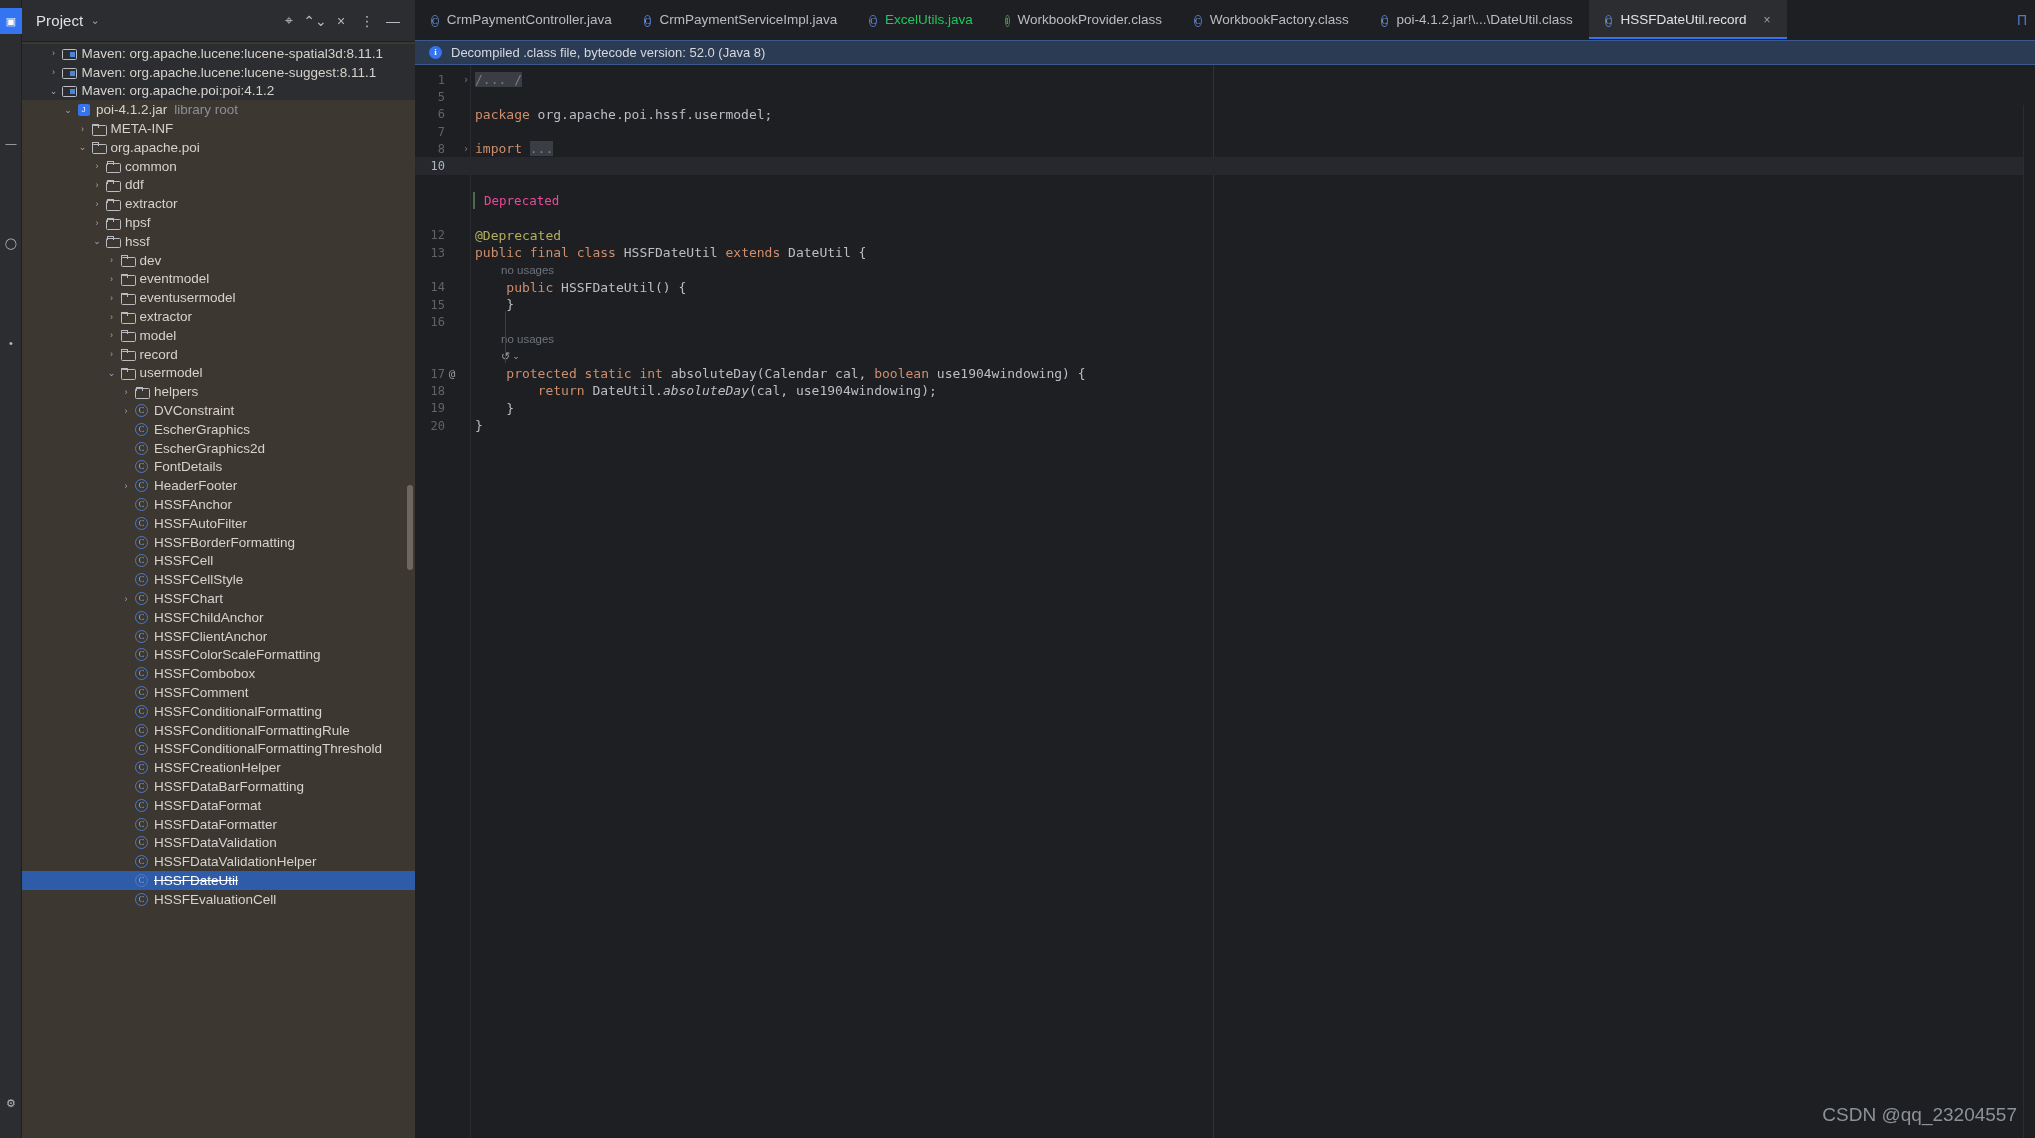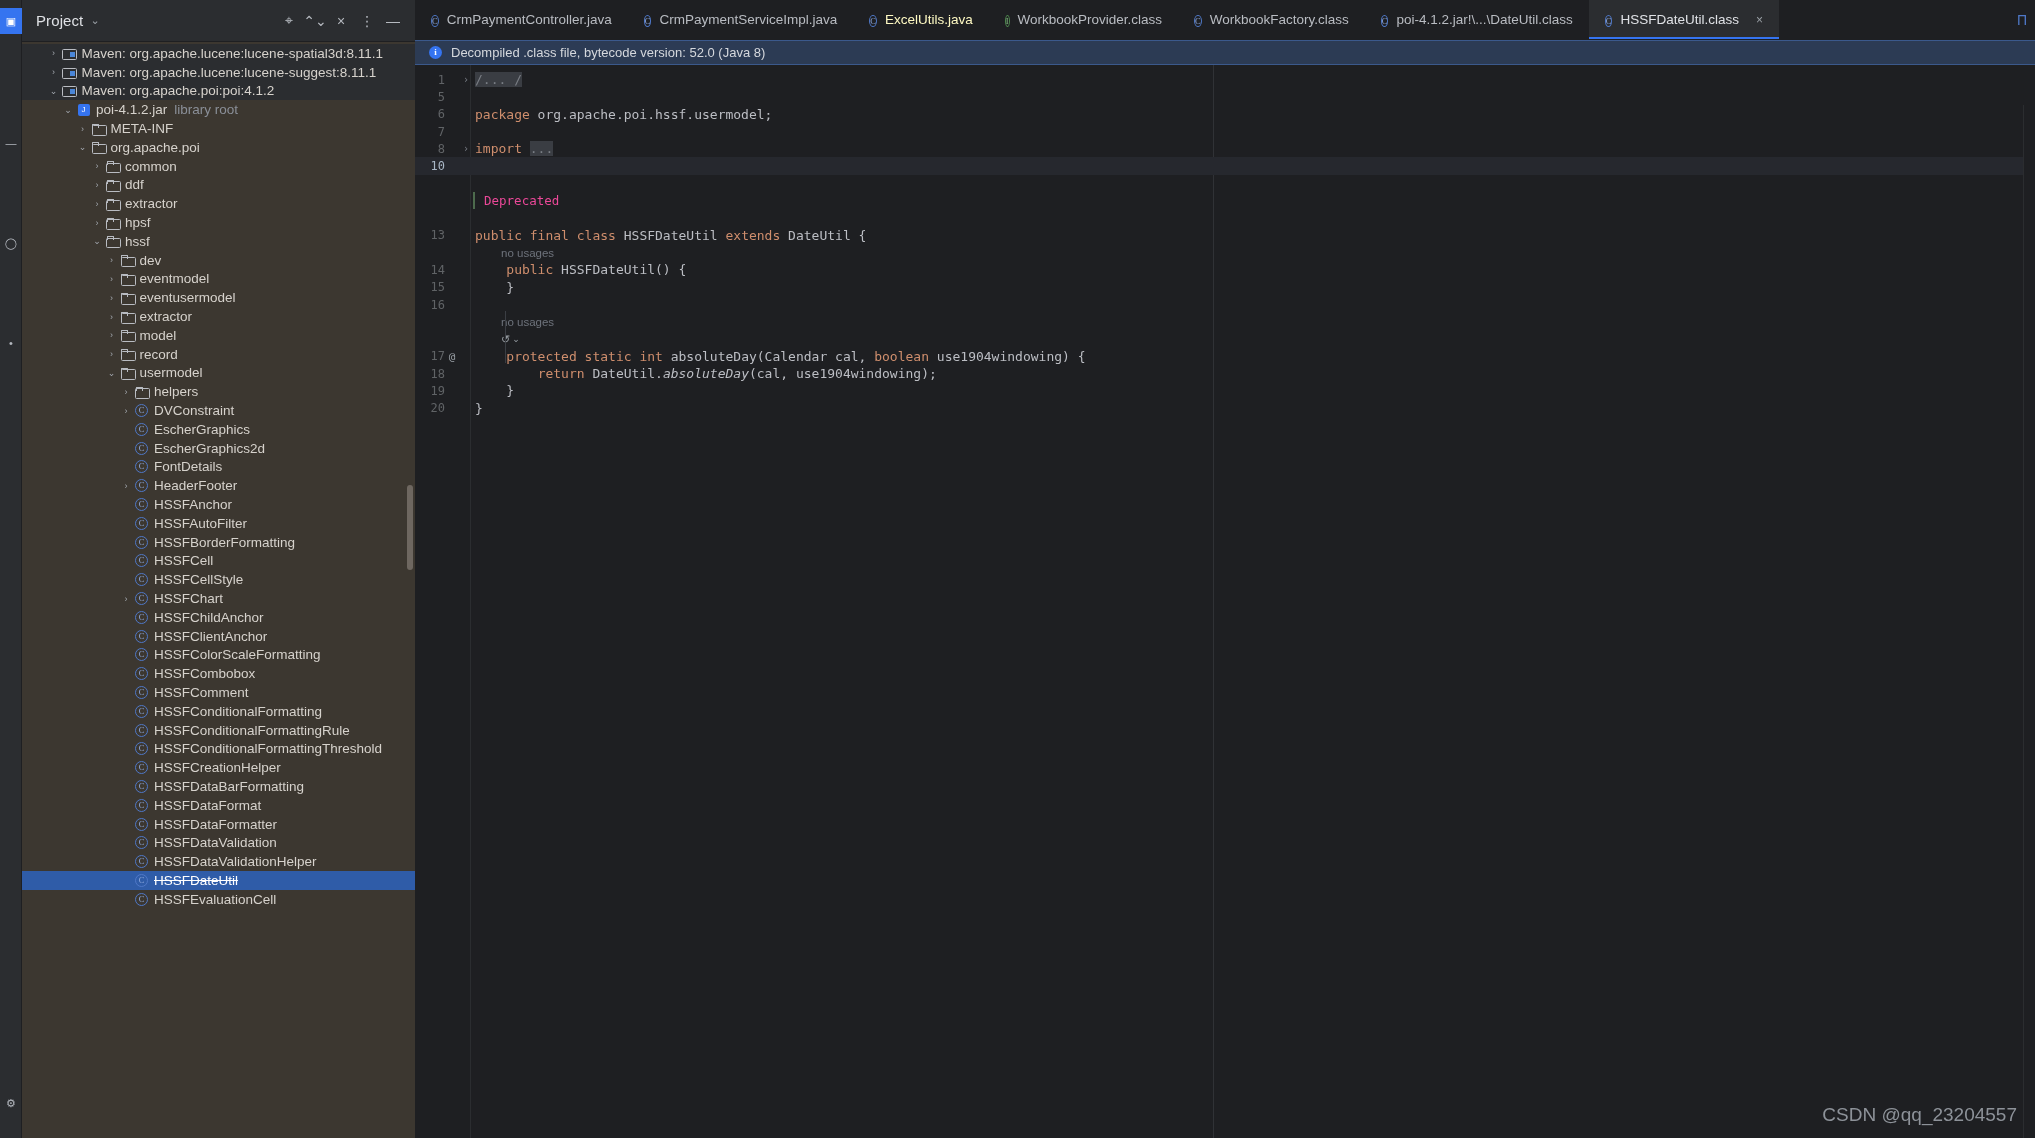--- a/index.html
+++ b/index.html
@@ -122,21 +122,21 @@
   }
   .tab {
     display: flex; align-items: center; gap: 8px;
     padding: 0 16px; color: #b9bcc2; font-size: 13.5px; white-space: nowrap;
     position: relative;
   }
   .tab.active { background: #2b2d30; color:#dfe1e5; }
   .tab.active:after {
     content:""; position:absolute; left:0; right:0; bottom:0; height:2px; background:#3574f0;
   }
-  .tab .tname.muted { color:#fef9c3; }
+  .tab .tname.muted { color:#22c55e; }
   .tab-close { margin-left: 9px; color:#9aa0a6; font-size: 12px; }
   .iface {
     width: 13px; height: 13px; border-radius:50%;
     border:1.6px solid #4f8a4f; color:#85bb85; font-size:8.5px; line-height:10px;
     text-align:center; font-family:"Liberation Serif", serif;
   }
   .tabs-right {
     margin-left:auto; display:flex; align-items:center; padding-right: 8px;
     color:#4f78c8; font-size:14px;
   }
@@ -586,21 +586,21 @@
         <div class="tab">
           <span><span class="cls">C</span></span>
           <span class="tname">WorkbookFactory.class</span>
         </div>
         <div class="tab">
           <span><span class="cls">C</span></span>
           <span class="tname">poi-4.1.2.jar!\...\DateUtil.class</span>
         </div>
         <div class="tab active">
           <span><span class="cls">C</span></span>
-          <span class="tname">HSSFDateUtil.class</span>
+          <span class="tname">HSSFDateUtil.record</span>
           <span class="tab-close">×</span>
         </div>
         <div class="tabs-right">Π</div>
       </div>
 
     <div class="notice">
       <span class="info-dot">i</span>
       <span>Decompiled .class file, bytecode version: 52.0 (Java 8)</span>
     </div>
 
@@ -610,20 +610,21 @@
       <div id="code-root" style="flex:1; padding-top:6px; position:relative;">
           <div class="line"><span class="ln">1</span><span class="gat"></span><span class="fold">›</span><span class="ctext"><span class="cmt-hl">/... /</span></span></div>
           <div class="line"><span class="ln">5</span><span class="gat"></span><span class="fold"></span><span class="ctext"></span></div>
           <div class="line"><span class="ln">6</span><span class="gat"></span><span class="fold"></span><span class="ctext"><span class="kw">package</span><span class="ident"> org.apache.poi.hssf.usermodel;</span></span></div>
           <div class="line"><span class="ln">7</span><span class="gat"></span><span class="fold"></span><span class="ctext"></span></div>
           <div class="line"><span class="ln">8</span><span class="gat"></span><span class="fold">›</span><span class="ctext"><span class="kw">import</span><span class="ident"> </span><span class="imp-hl">...</span></span></div>
           <div class="line cur"><span class="ln">10</span><span class="gat"></span><span class="fold"></span><span class="ctext"></span></div>
           <div class="line"></div>
           <div class="doc-line"><span class="doc-bar"></span><span>Deprecated</span></div>
           <div class="line"></div>
+          <div class="line"><span class="ln">12</span><span class="gat"></span><span class="fold"></span><span class="ctext"><span class="anno">@Deprecated</span></span></div>
           <div class="line"><span class="ln">13</span><span class="gat"></span><span class="fold"></span><span class="ctext"><span class="kw">public</span><span class="ident"> </span><span class="kw">final</span><span class="ident"> </span><span class="kw">class</span><span class="type"> HSSFDateUtil </span><span class="kw">extends</span><span class="type"> DateUtil {</span></span></div>
           <div class="hint"><span class="pad"></span><span style="margin-left: 28px;">no usages</span></div>
           <div class="line"><span class="ln">14</span><span class="gat"></span><span class="fold"></span><span class="ctext"><span class="ident">    </span><span class="kw">public</span><span class="ident"> </span><span class="meth">HSSFDateUtil</span><span class="ident">() {</span></span></div>
           <div class="line"><span class="ln">15</span><span class="gat"></span><span class="fold"></span><span class="ctext"><span class="ident">    }</span></span></div>
           <div class="line"><span class="ln">16</span><span class="gat"></span><span class="fold"></span><span class="ctext"></span></div>
           <div class="hint"><span class="pad"></span><span style="margin-left: 28px;">no usages</span></div>
           <div class="hint"><span class="pad"></span><span style="margin-left: 28px; color: rgb(154, 160, 166); font-size: 11px;">↺</span><span style="color: rgb(154, 160, 166); font-size: 9px; margin-left: 2px;">⌄</span></div>
           <div class="line"><span class="ln">17</span><span class="gat">@</span><span class="fold"></span><span class="ctext"><span class="ident">    </span><span class="kw">protected</span><span class="ident"> </span><span class="kw">static</span><span class="ident"> </span><span class="kw">int</span><span class="ident"> </span><span class="meth">absoluteDay</span><span class="ident">(Calendar cal, </span><span class="kw">boolean</span><span class="ident"> use1904windowing) {</span></span></div>
           <div class="line"><span class="ln">18</span><span class="gat"></span><span class="fold"></span><span class="ctext"><span class="ident">        </span><span class="kw">return</span><span class="ident"> DateUtil.</span><span class="methi">absoluteDay</span><span class="ident">(cal, use1904windowing);</span></span></div>
           <div class="line"><span class="ln">19</span><span class="gat"></span><span class="fold"></span><span class="ctext"><span class="ident">    }</span></span></div>

